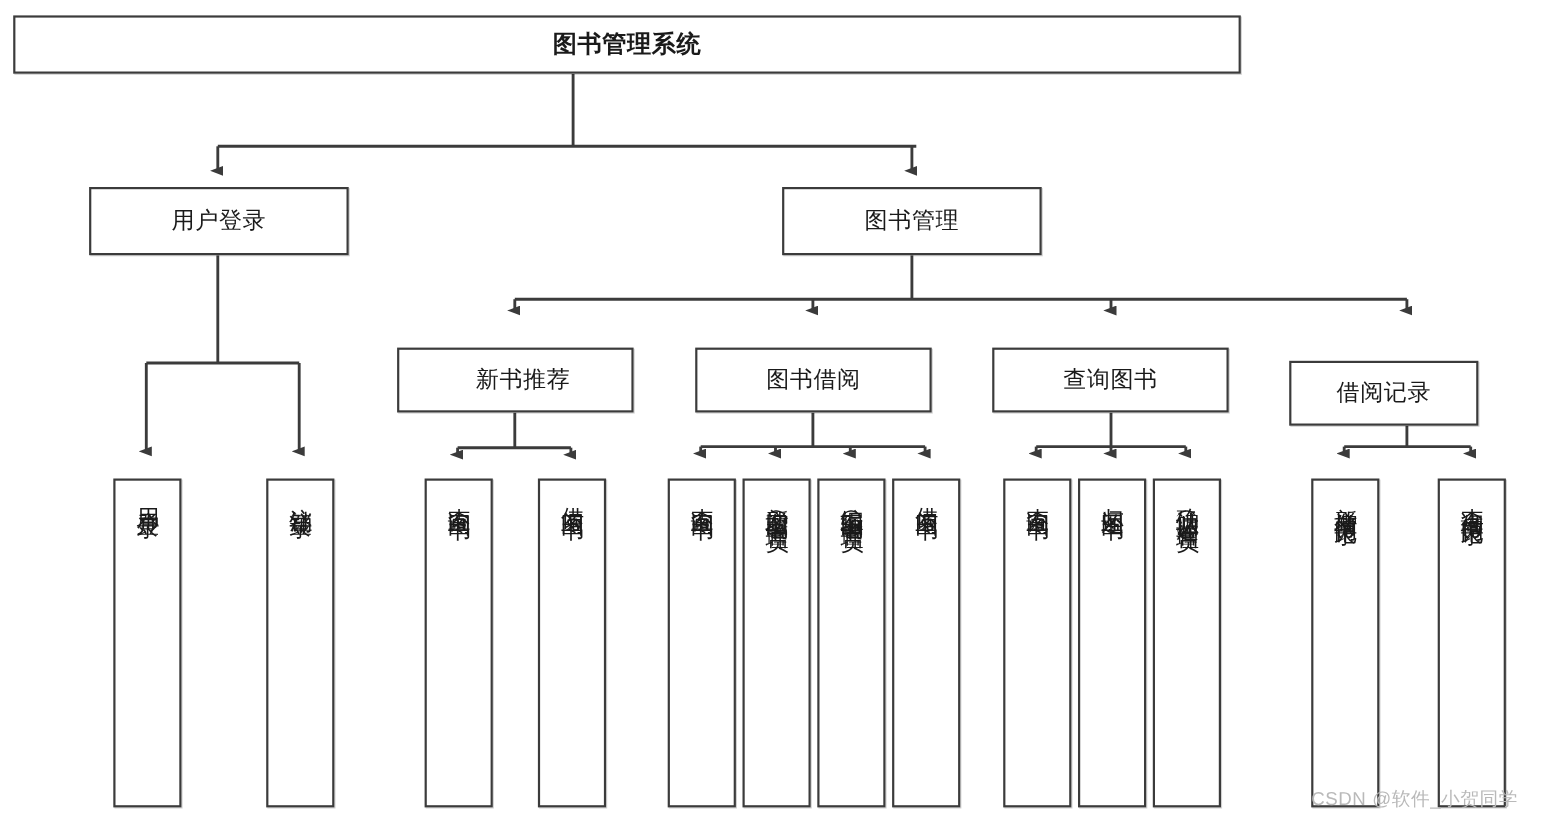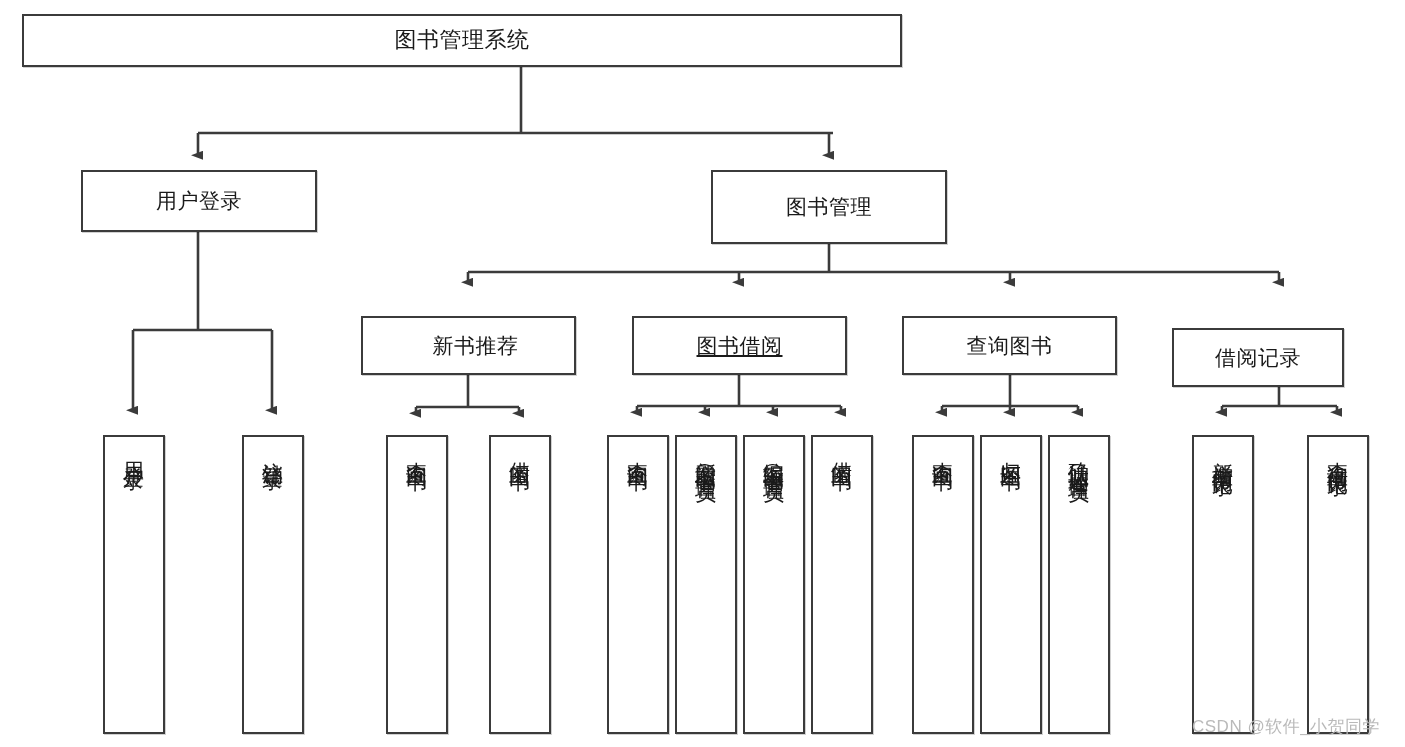--- a/index.html
+++ b/index.html
@@ -120,37 +120,37 @@
       <path d="M1010,406 L1010,412" marker-end="url(#arrow)"></path>
       <path d="M1078,406 L1078,412" marker-end="url(#arrow)"></path>
 
       <path d="M1279,375 L1279,406"></path>
       <path d="M1222,406 L1337,406"></path>
       <path d="M1222,406 L1222,412" marker-end="url(#arrow)"></path>
       <path d="M1337,406 L1337,412" marker-end="url(#arrow)"></path>
     </g>
   </svg>
 
-  <div class="node horiz root" style="left:22px; top:14px; width:880px; height:53px;">
+  <div class="node horiz root" style="left:12px; top:14px; width:1116px; height:53px;font-weight:bold;">
     <span class="label">图书管理系统</span>
   </div>
 
   <div class="node horiz" style="left:81px; top:170px; width:236px; height:62px;">
     <span class="label">用户登录</span>
   </div>
 
-  <div class="node horiz" style="left:711px; top:170px; width:236px; height:74px;">
+  <div class="node horiz" style="left:711px; top:170px; width:236px; height:62px;">
     <span class="label">图书管理</span>
   </div>
 
   <div class="node horiz" style="left:361px; top:316px; width:215px; height:59px;padding-left:14px;">
     <span class="label">新书推荐</span>
   </div>
 
-  <div class="node horiz" style="left:632px; top:316px; width:215px; height:59px;text-decoration:underline;">
+  <div class="node horiz" style="left:632px; top:316px; width:215px; height:59px;">
     <span class="label">图书借阅</span>
   </div>
 
   <div class="node horiz" style="left:902px; top:316px; width:215px; height:59px;">
     <span class="label">查询图书</span>
   </div>
 
   <div class="node horiz" style="left:1172px; top:328px; width:172px; height:59px;">
     <span class="label">借阅记录</span>
   </div>

